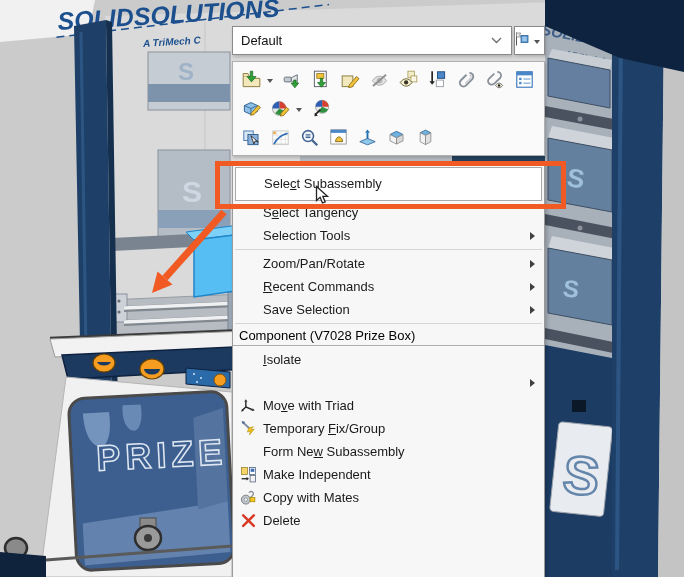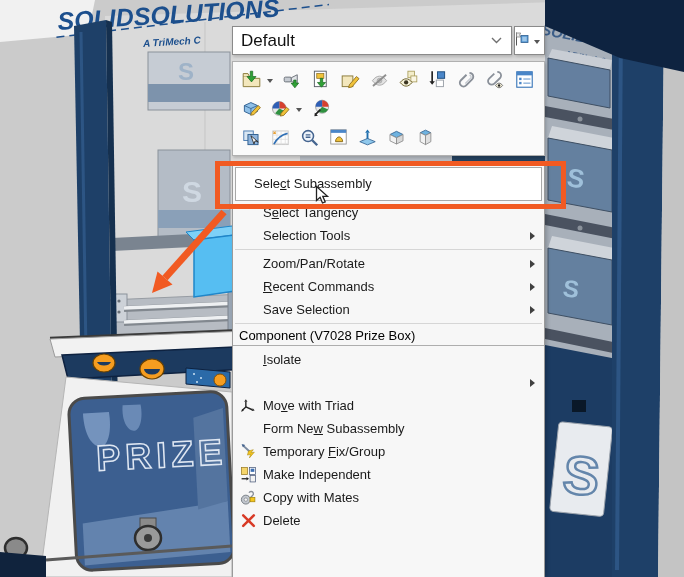--- a/index.html
+++ b/index.html
@@ -6,21 +6,21 @@
   body{
     position:relative;width:684px;height:577px;overflow:hidden;
     font-family:"Liberation Sans",sans-serif;background:#cbcbcb;
   }
   #scene{position:absolute;left:0;top:0;z-index:0}
   .panel{position:absolute;box-sizing:border-box;z-index:10}
 
   #config-combo{
     left:232px;top:26px;width:280px;height:29px;background:#fff;
     border:1px solid #8a8a8a;display:flex;align-items:center;justify-content:space-between;
-    padding:0 9px 0 8px;font-size:17px;color:#111;box-shadow:1px 2px 3px rgba(0,0,0,.18);
+    padding:0 9px 0 8px;font-size:13px;color:#111;box-shadow:1px 2px 3px rgba(0,0,0,.18);
   }
   #display-states-btn{
     left:514px;top:26px;width:31px;height:29px;background:#fff;border:1px solid #8a8a8a;
     display:flex;align-items:center;justify-content:center;gap:3px;
     box-shadow:1px 2px 3px rgba(0,0,0,.18);
   }
   #display-states-btn svg{width:16px;height:16px}
 
   #context-toolbar{
     left:232px;top:61px;width:313px;height:95px;background:#fafafa;border:1px solid #b0b0b0;
@@ -34,21 +34,21 @@
     width:0;height:0;border-top:4px solid #555;
     border-left:3.5px solid transparent;border-right:3.5px solid transparent;margin:2px 5px 0 1px;
   }
 
   #context-menu{
     left:232px;top:164px;width:313px;height:413px;background:#f7f7f7;
     border:1px solid #9a9a9a;border-bottom:none;padding-top:2px;
     font-size:13px;color:#1a1a1a;box-shadow:2px 0 4px rgba(0,0,0,.2);
   }
   .mi{position:relative;height:23px;line-height:23px;padding-left:30px;white-space:nowrap;cursor:default}
-  .mi.hovered{height:32px;line-height:32px;margin:0 2px;background:#fff;border:1px solid #a8a8a8;padding-left:18px}
+  .mi.hovered{height:32px;line-height:32px;margin:0 2px;background:#fff;border:1px solid #a8a8a8;padding-left:28px}
   .mi u{text-decoration:underline}
   .msep{border-top:1px solid #d6d6d6;margin:2px 2px}
   .mheader{font-weight:normal;height:19px;line-height:19px;padding-left:6px;border-bottom:1px solid #aeaeae;color:#000;margin-bottom:2px;white-space:nowrap}
   .subarrow{
     position:absolute;right:9px;top:50%;margin-top:-4px;width:0;height:0;
     border-left:5px solid #404040;border-top:4px solid transparent;border-bottom:4px solid transparent;
   }
   .mico{position:absolute;left:7px;top:3px;width:17px;height:17px}
   .mico svg{width:17px;height:17px}
 
@@ -366,26 +366,26 @@
   <div class="mi"><span><u>I</u>solate</span></div>
   <div class="mi"><span class="subarrow"></span></div>
   <div class="mi"><span class="mico"><svg viewBox="0 0 16 16" width="16" height="16">
           <path d="M5.5 2.2L7 4.4H4z" fill="#222"></path>
           <path d="M5.5 4.4v5" stroke="#222" stroke-width="1.3"></path>
           <path d="M5.5 9.4l6 2.6" stroke="#222" stroke-width="1.3"></path>
           <path d="M13.8 12.8l-2.7.3.9-2.4z" fill="#222"></path>
           <path d="M5.5 9.4l-3.3 3" stroke="#222" stroke-width="1.3"></path>
           <path d="M1 13.8l1-2.6 1.6 1.8z" fill="#222"></path>
         </svg></span><span>Mo<u>v</u>e with Triad</span></div>
-  <div class="mi"><span>Form Ne<u>w</u> Subassembly</span></div>
   <div class="mi"><span class="mico"><svg viewBox="0 0 16 16" width="16" height="16">
           <path d="M2.5 2l6.5 6" stroke="#7a8aa0" stroke-width="1.8"></path>
           <path d="M1.5 1l3.4.9-2.1 2.2z" fill="#44648f"></path>
           <path d="M8 7.5l4.5-1.2-2.2 2.9 3.2-.6-4.6 5.4 1-3.4-2.9.8z" fill="#f4c51d" stroke="#a8860a" stroke-width=".5"></path>
         </svg></span><span>Temporary <u>F</u>ix/Group</span></div>
+  <div class="mi"><span>Form Ne<u>w</u> Subassembly</span></div>
   <div class="mi"><span class="mico"><svg viewBox="0 0 16 16" width="16" height="16">
           <rect x="1.5" y="1.5" width="5.5" height="6.5" fill="#f5d56a" stroke="#9a7a20" stroke-width=".7"></rect>
           <rect x="9" y="1.5" width="5.5" height="6.5" fill="#fff" stroke="#4a5a7a" stroke-width=".7"></rect>
           <rect x="10" y="2.5" width="3.5" height="3" fill="#3e6fb0"></rect>
           <path d="M1.5 12h5" stroke="#222" stroke-width="1.2"></path>
           <path d="M8.5 12l-2.4-1.6v3.2z" fill="#222"></path>
           <rect x="9.5" y="9" width="5" height="6" fill="#f2f2f2" stroke="#4a5a7a" stroke-width=".7"></rect>
         </svg></span><span>Make Independent</span></div>
   <div class="mi"><span class="mico"><svg viewBox="0 0 16 16" width="16" height="16">
           <circle cx="5.5" cy="10" r="4.2" fill="#c2c7ce" stroke="#697077" stroke-width=".8"></circle>

